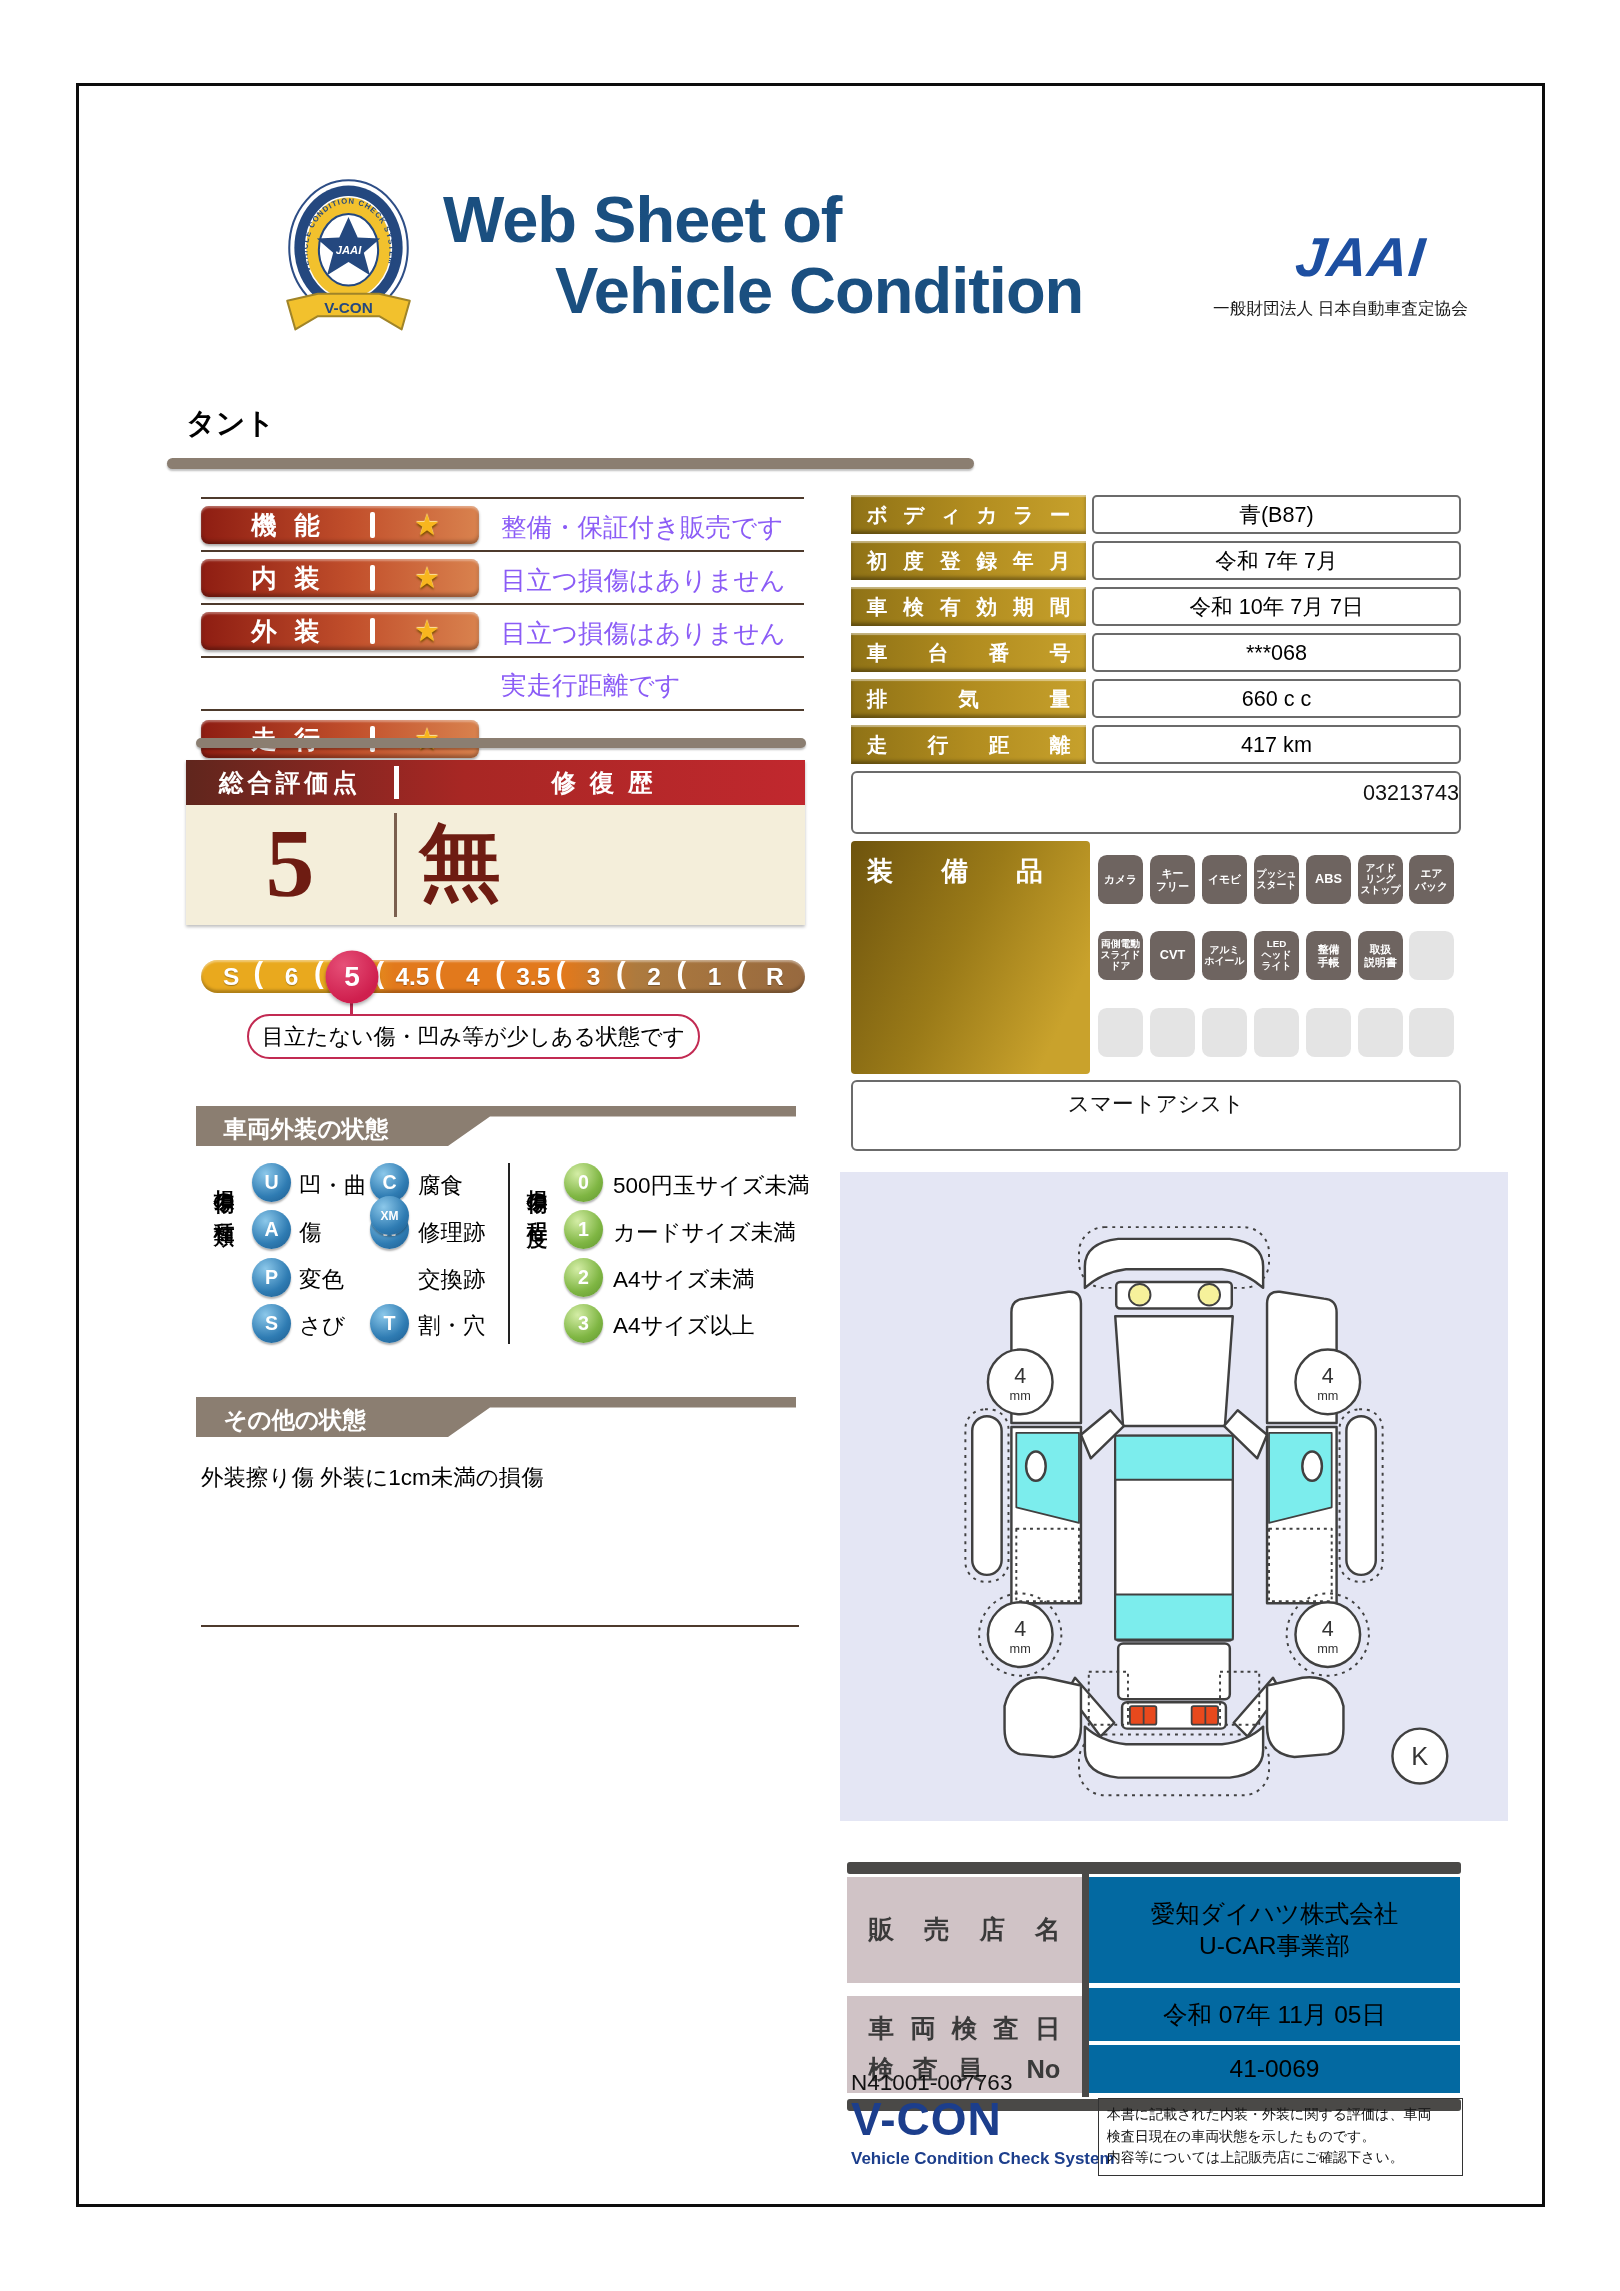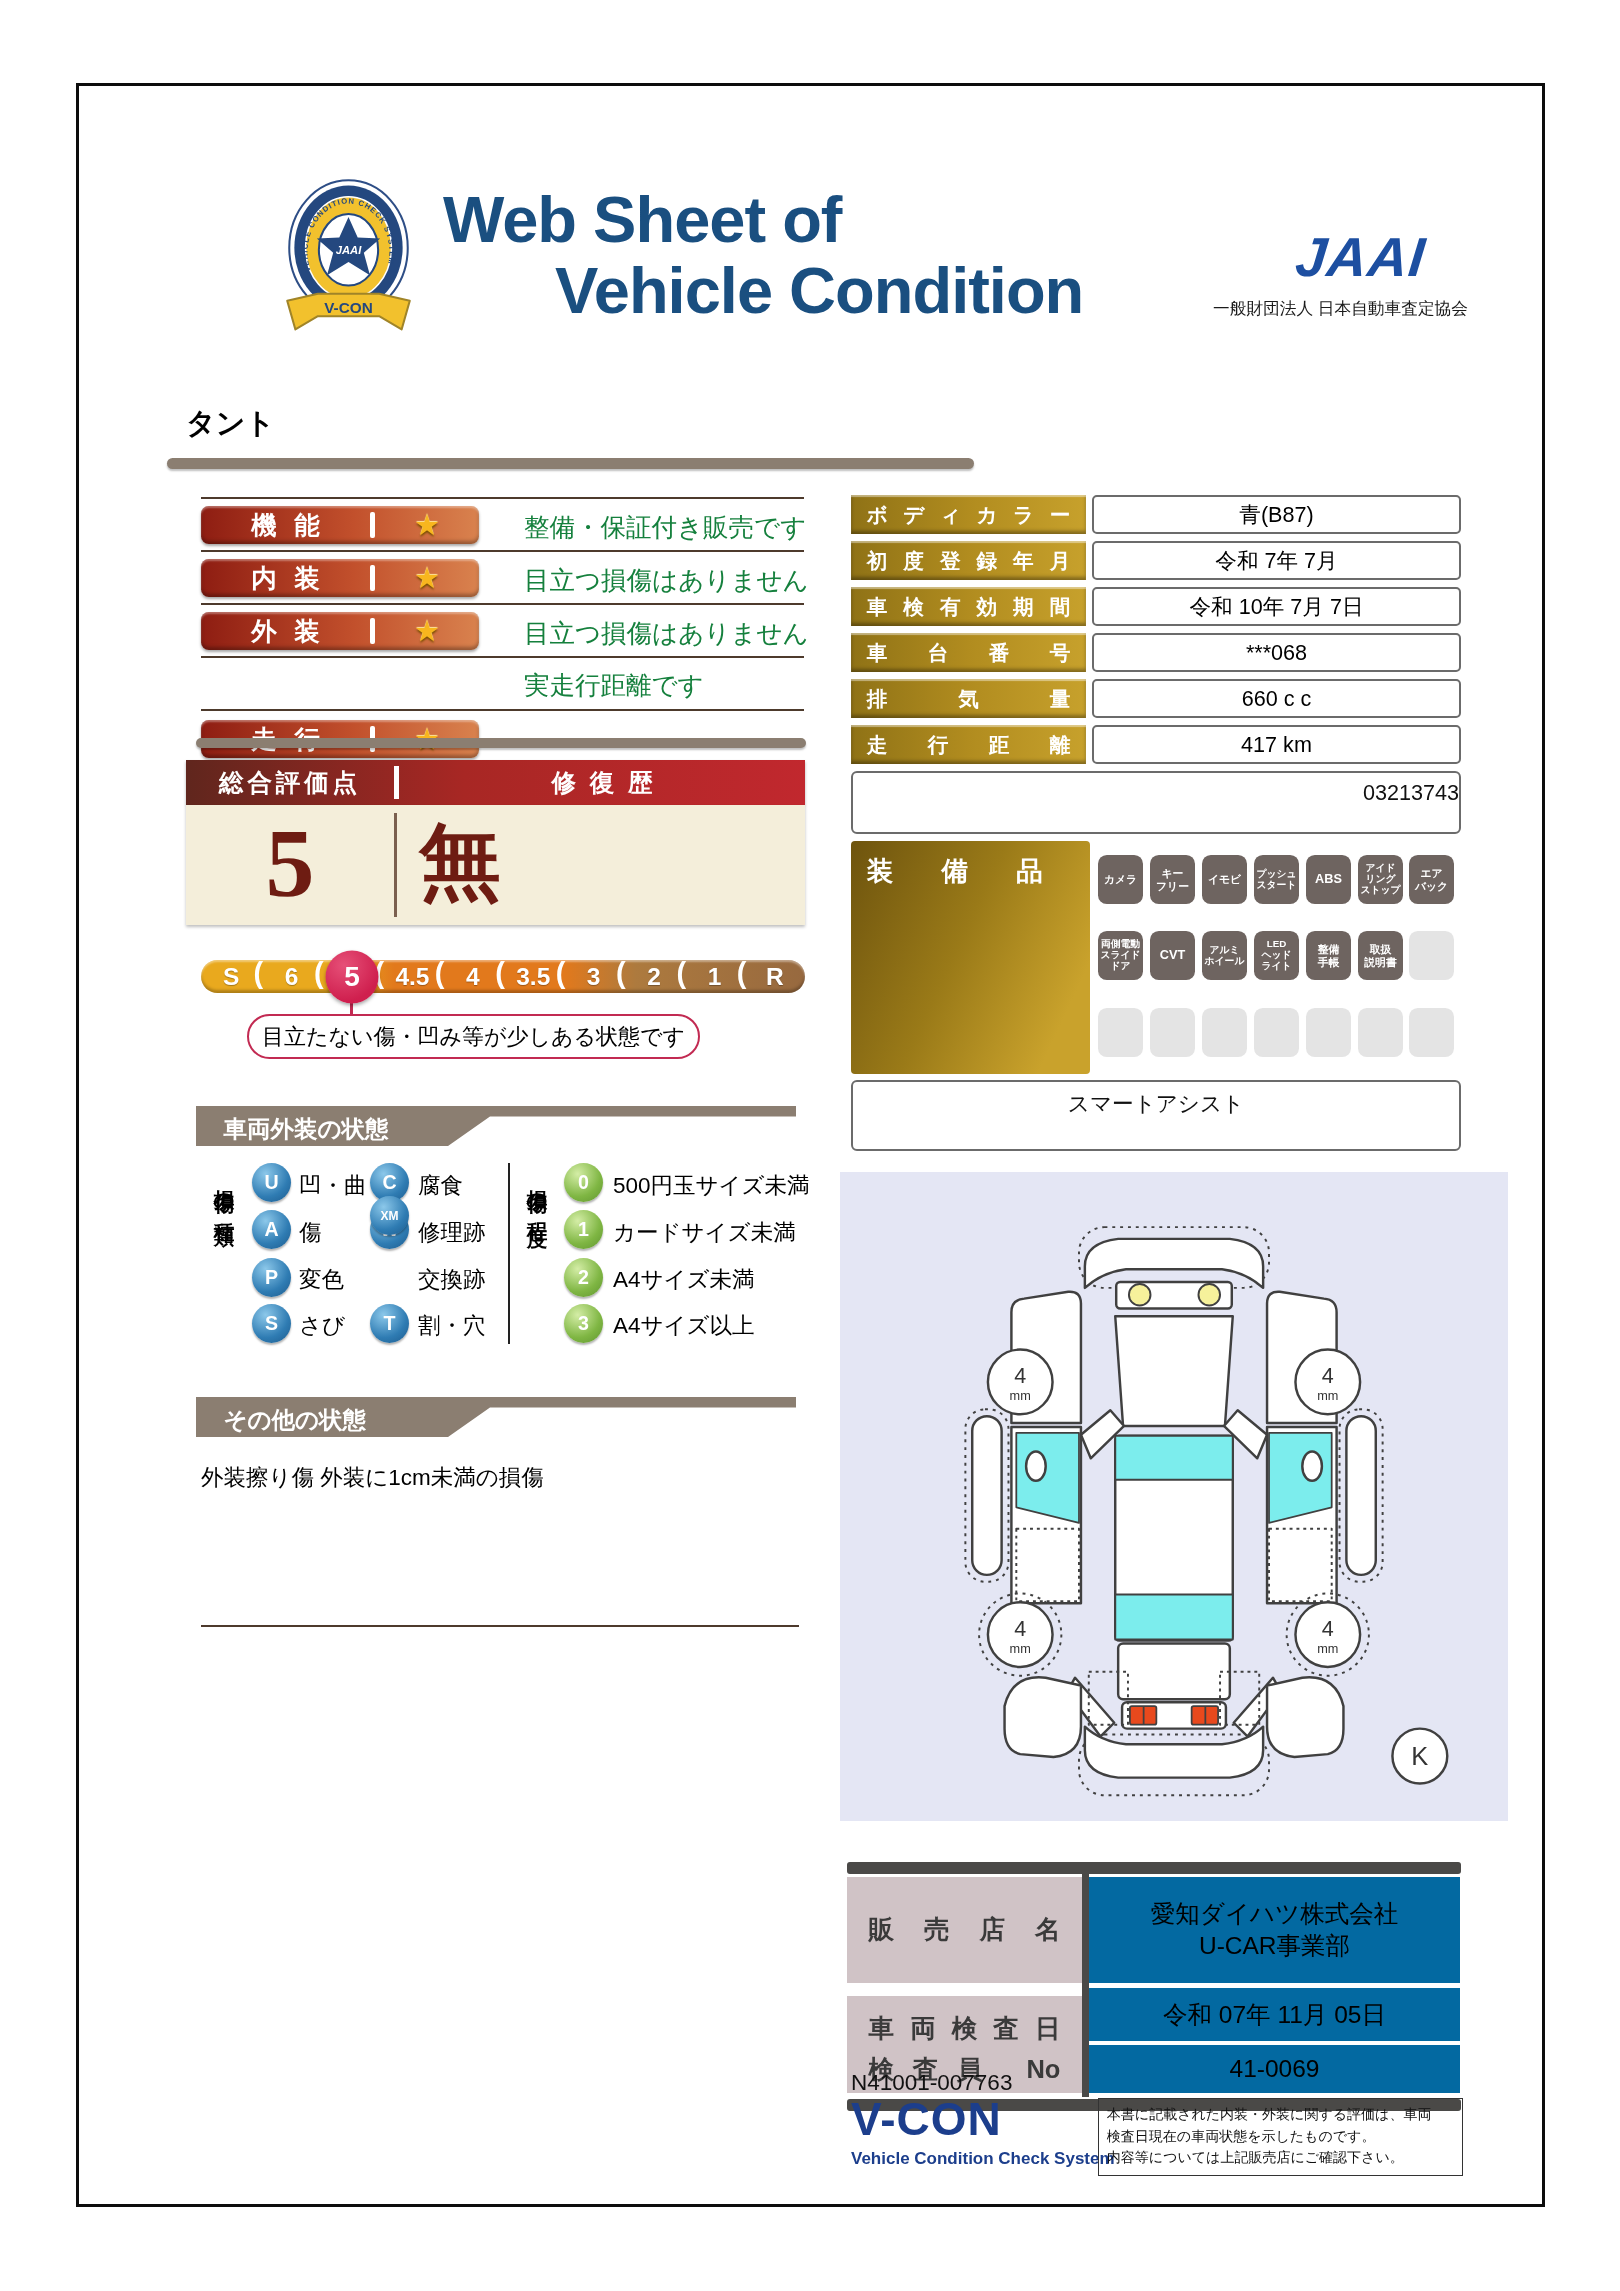--- a/index.html
+++ b/index.html
@@ -16,21 +16,21 @@
   .tbar{background:#8b7e71;border-radius:5.9px;box-shadow:0 2px 2px rgba(0,0,0,.25);}
   .hline{border-top:2px solid #4d3a2c;height:0;}
   
   .pill{left:201px;width:278px;height:38px;border-radius:7.8px;display:flex;align-items:center;
         background:linear-gradient(to right,#8e1d12,#c2502c 55%,#d9824e);
         box-shadow:inset 0 2px 2px rgba(255,255,255,.35), inset 0 -2.9px 3.9px rgba(0,0,0,.3), 0 2px 2.9px rgba(0,0,0,.35);}
   .pill .plabel{flex:0 0 169px;text-align:center;color:#fff;font-size:25.5px;font-weight:bold;letter-spacing:17.6px;text-indent:17.6px;}
   .pill .pipe{flex:0 0 4.9px;height:25.5px;background:#fff;border-radius:2px;}
   .pill .star{flex:1;text-align:center;font-size:29px;color:#f8b61e;
         text-shadow:0 -1px 1px #ffe79a,0 2px 2px #7c5000;}
-  .rcomment{left:524px;font-size:25.5px;color:#15803d;}
+  .rcomment{left:501px;font-size:25.5px;color:#8b5cf6;}
   
   .ov-head{left:186px;top:760px;width:619px;height:45px;display:flex;align-items:center;
         background:linear-gradient(to right,#60261d,#a82724 45%,#c1282e);
         box-shadow:0 2px 2.9px rgba(0,0,0,.3);}
   .ov-head .l{flex:0 0 208px;text-align:center;color:#fff;font-size:24.5px;font-weight:bold;letter-spacing:3.9px;}
   .ov-head .vpipe{flex:0 0 4.9px;height:33px;background:#fff;}
   .ov-head .r{flex:1;text-align:center;color:#fff;font-size:24.5px;font-weight:bold;letter-spacing:13.7px;text-indent:13.7px;}
   .ov-body{left:186px;top:805px;width:619px;height:120px;background:#f4eeda;box-shadow:0 2px 2.9px rgba(0,0,0,.25);}
   .score5{position:absolute;left:0;top:0;width:208px;height:120px;line-height:116px;text-align:center;
         font-family:"Liberation Serif","DejaVu Serif",serif;font-size:98px;font-weight:bold;color:#6e1c12;}

